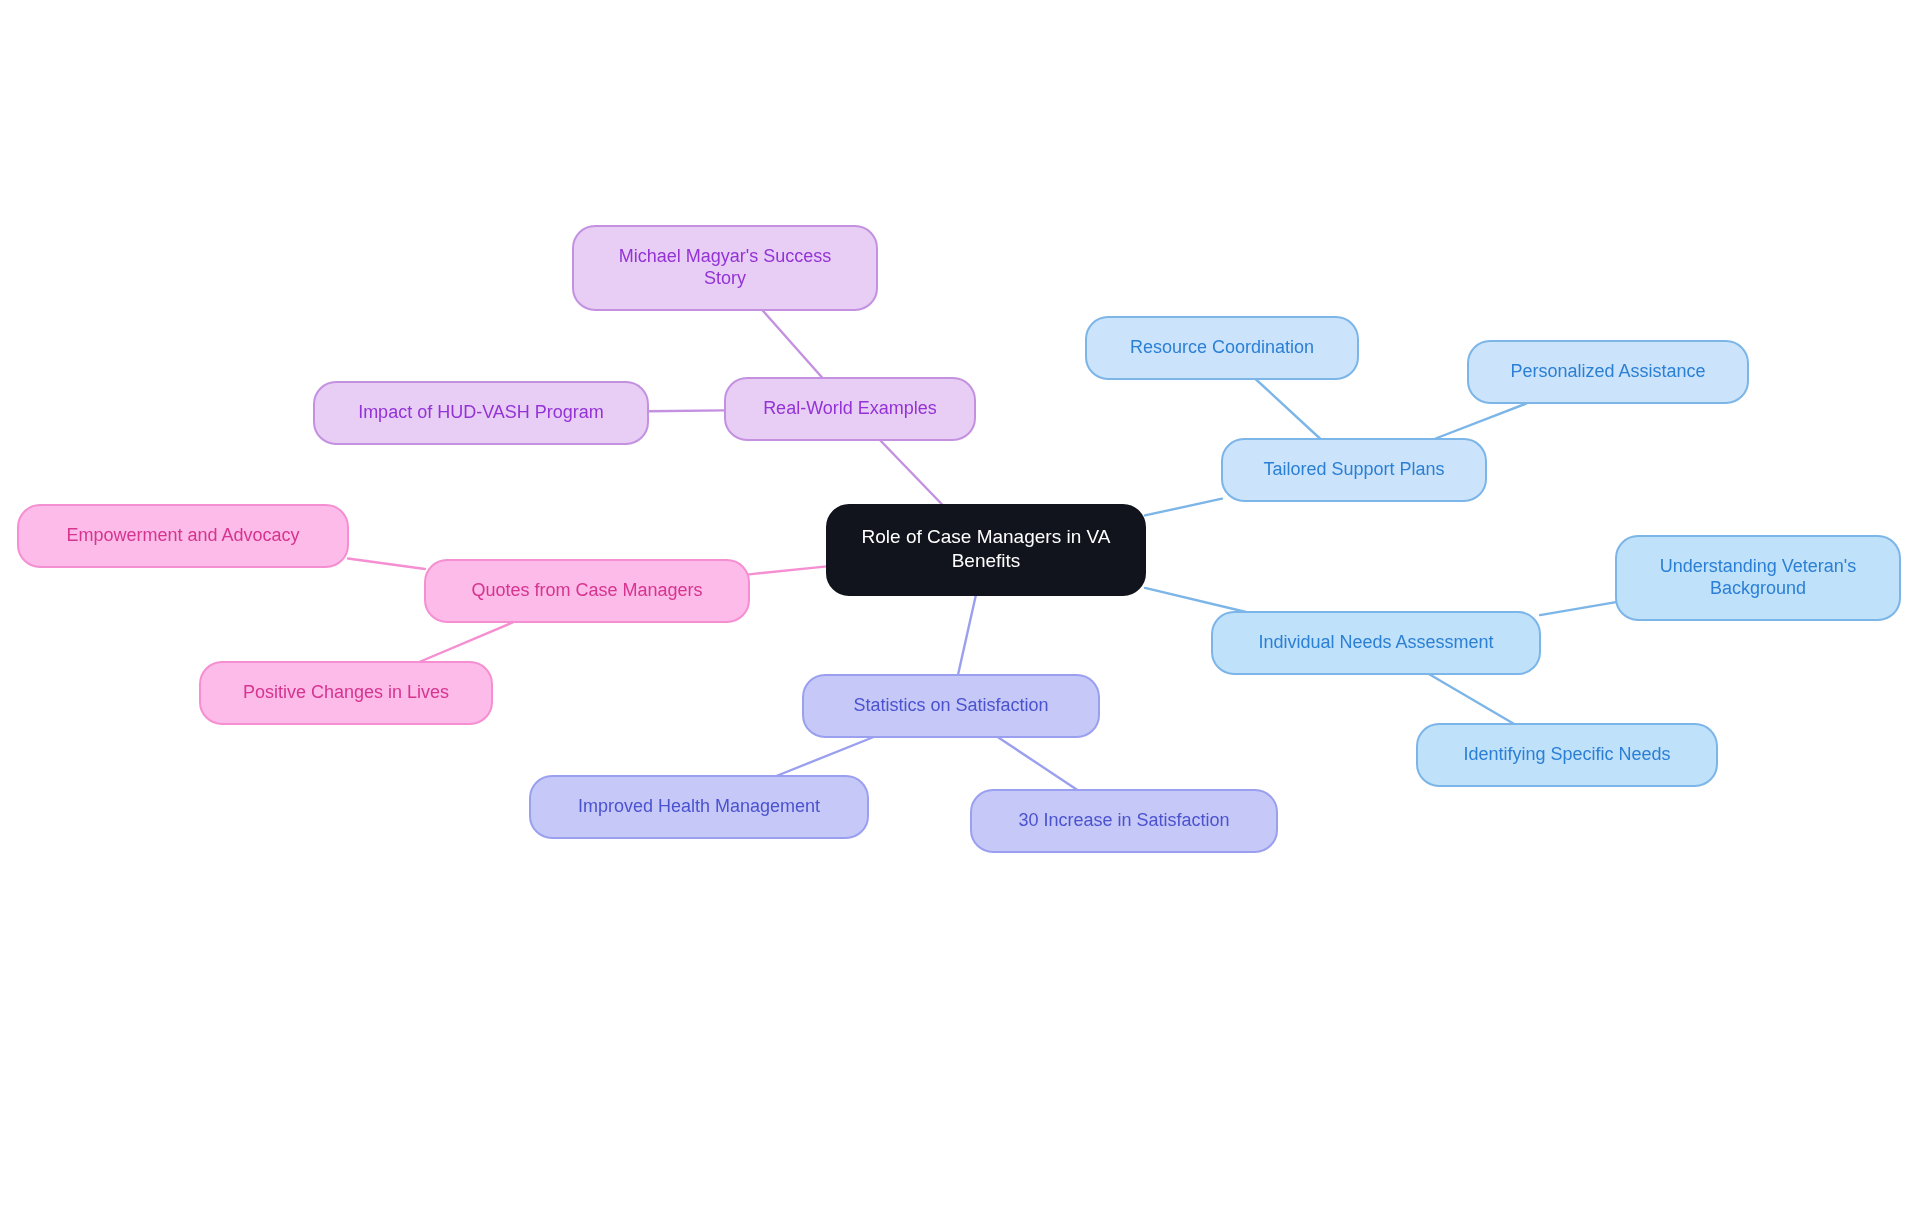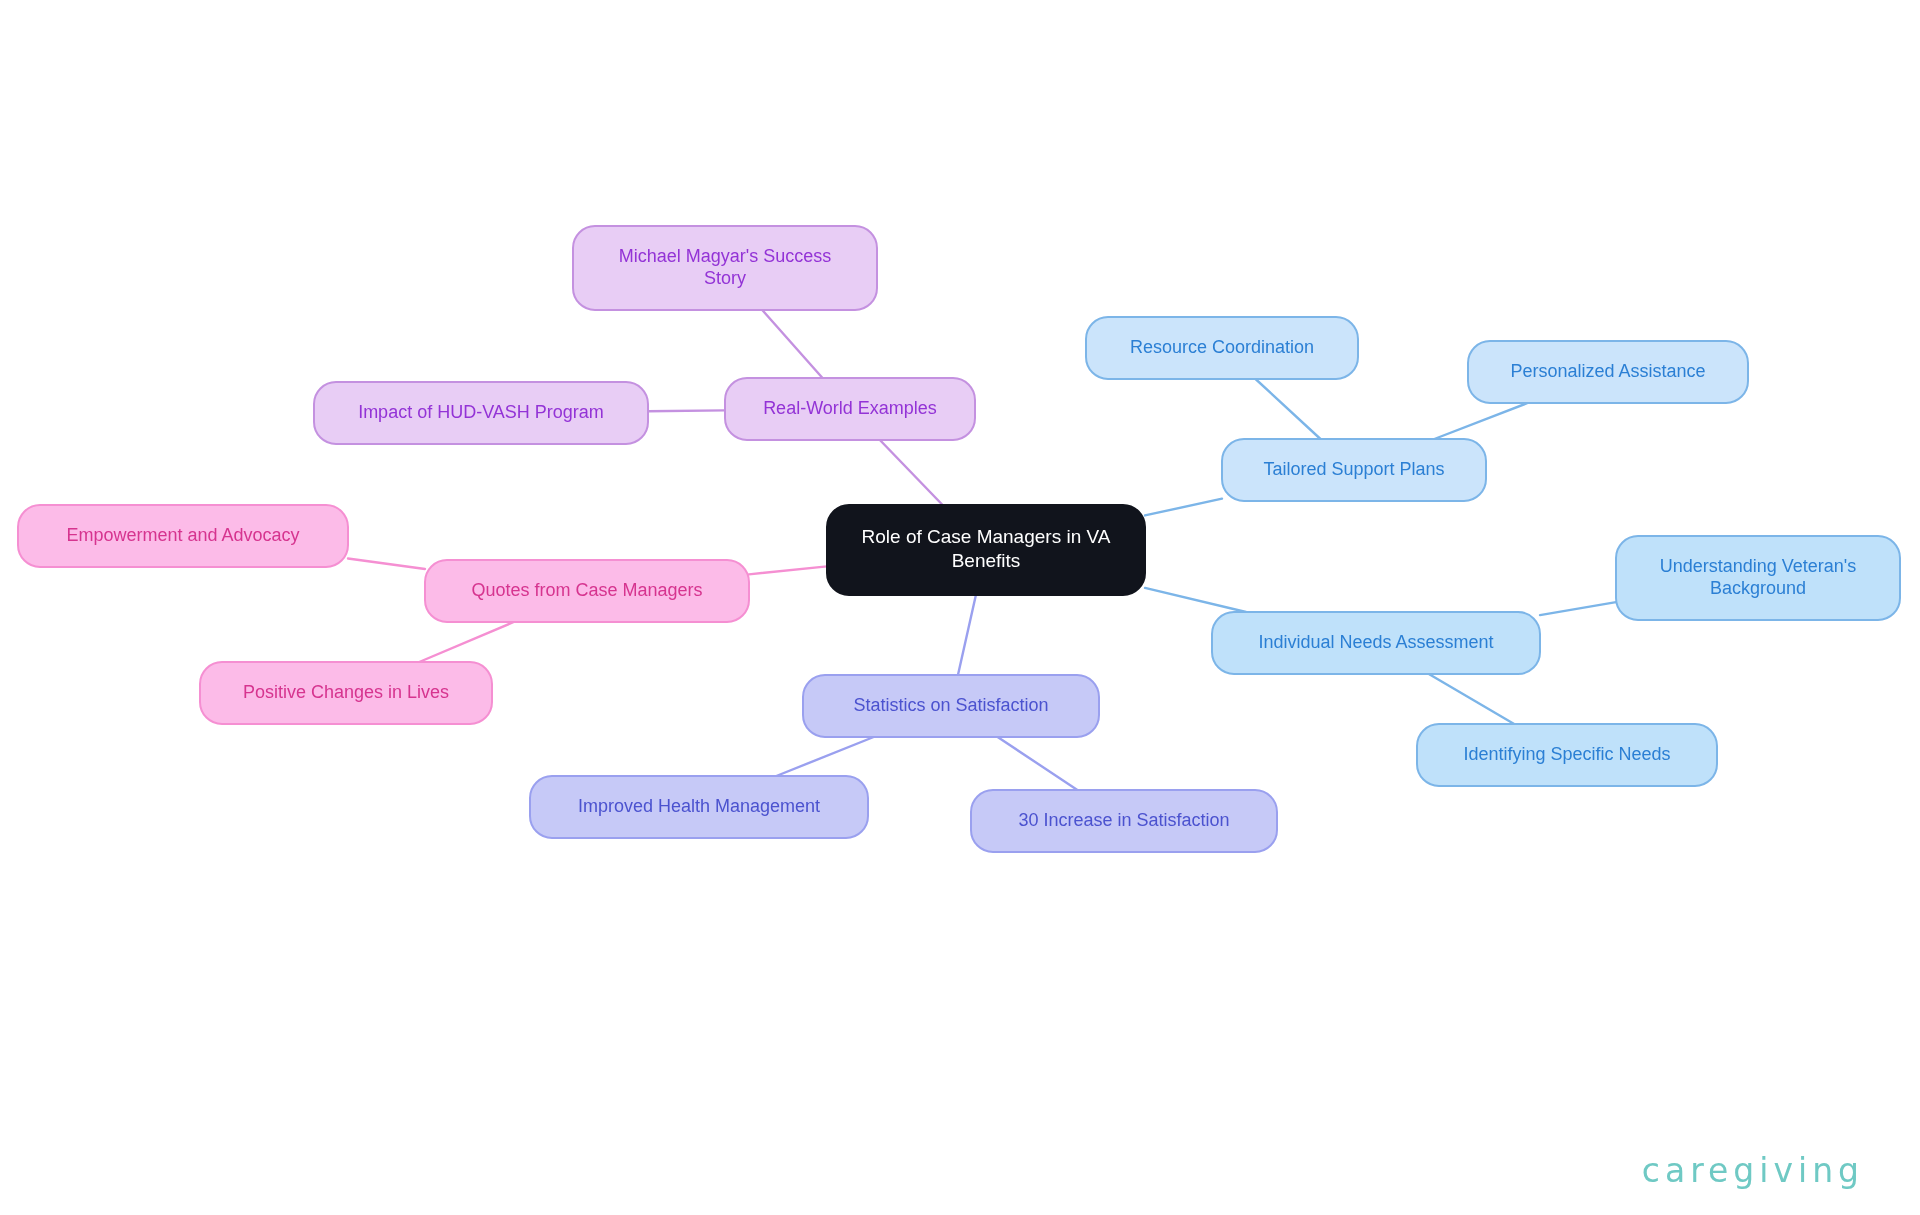--- a/index.html
+++ b/index.html
@@ -146,14 +146,13 @@
         <text x="1758" y="578" fill="#2b7fd4" font-size="18" class="node-label"><tspan x="1758" y="566.75">Understanding Veteran's</tspan><tspan x="1758" y="589.25">Background</tspan></text>
       </g>
       <g>
         <rect x="1417" y="724" width="300" height="62" rx="22" ry="22" fill="#bfe1fa" stroke="#7cb5e8" class="node-rect"></rect>
         <text x="1567" y="755" fill="#2b7fd4" font-size="18" class="node-label"><tspan x="1567" y="755">Identifying Specific Needs</tspan></text>
       </g>
     </g>
 </svg>
 
 <div id="brand-logo">
-  <div class="logo-sub" style="color: rgb(111, 201, 196);">caregiving</div>
 </div>
 
 </body></html>

